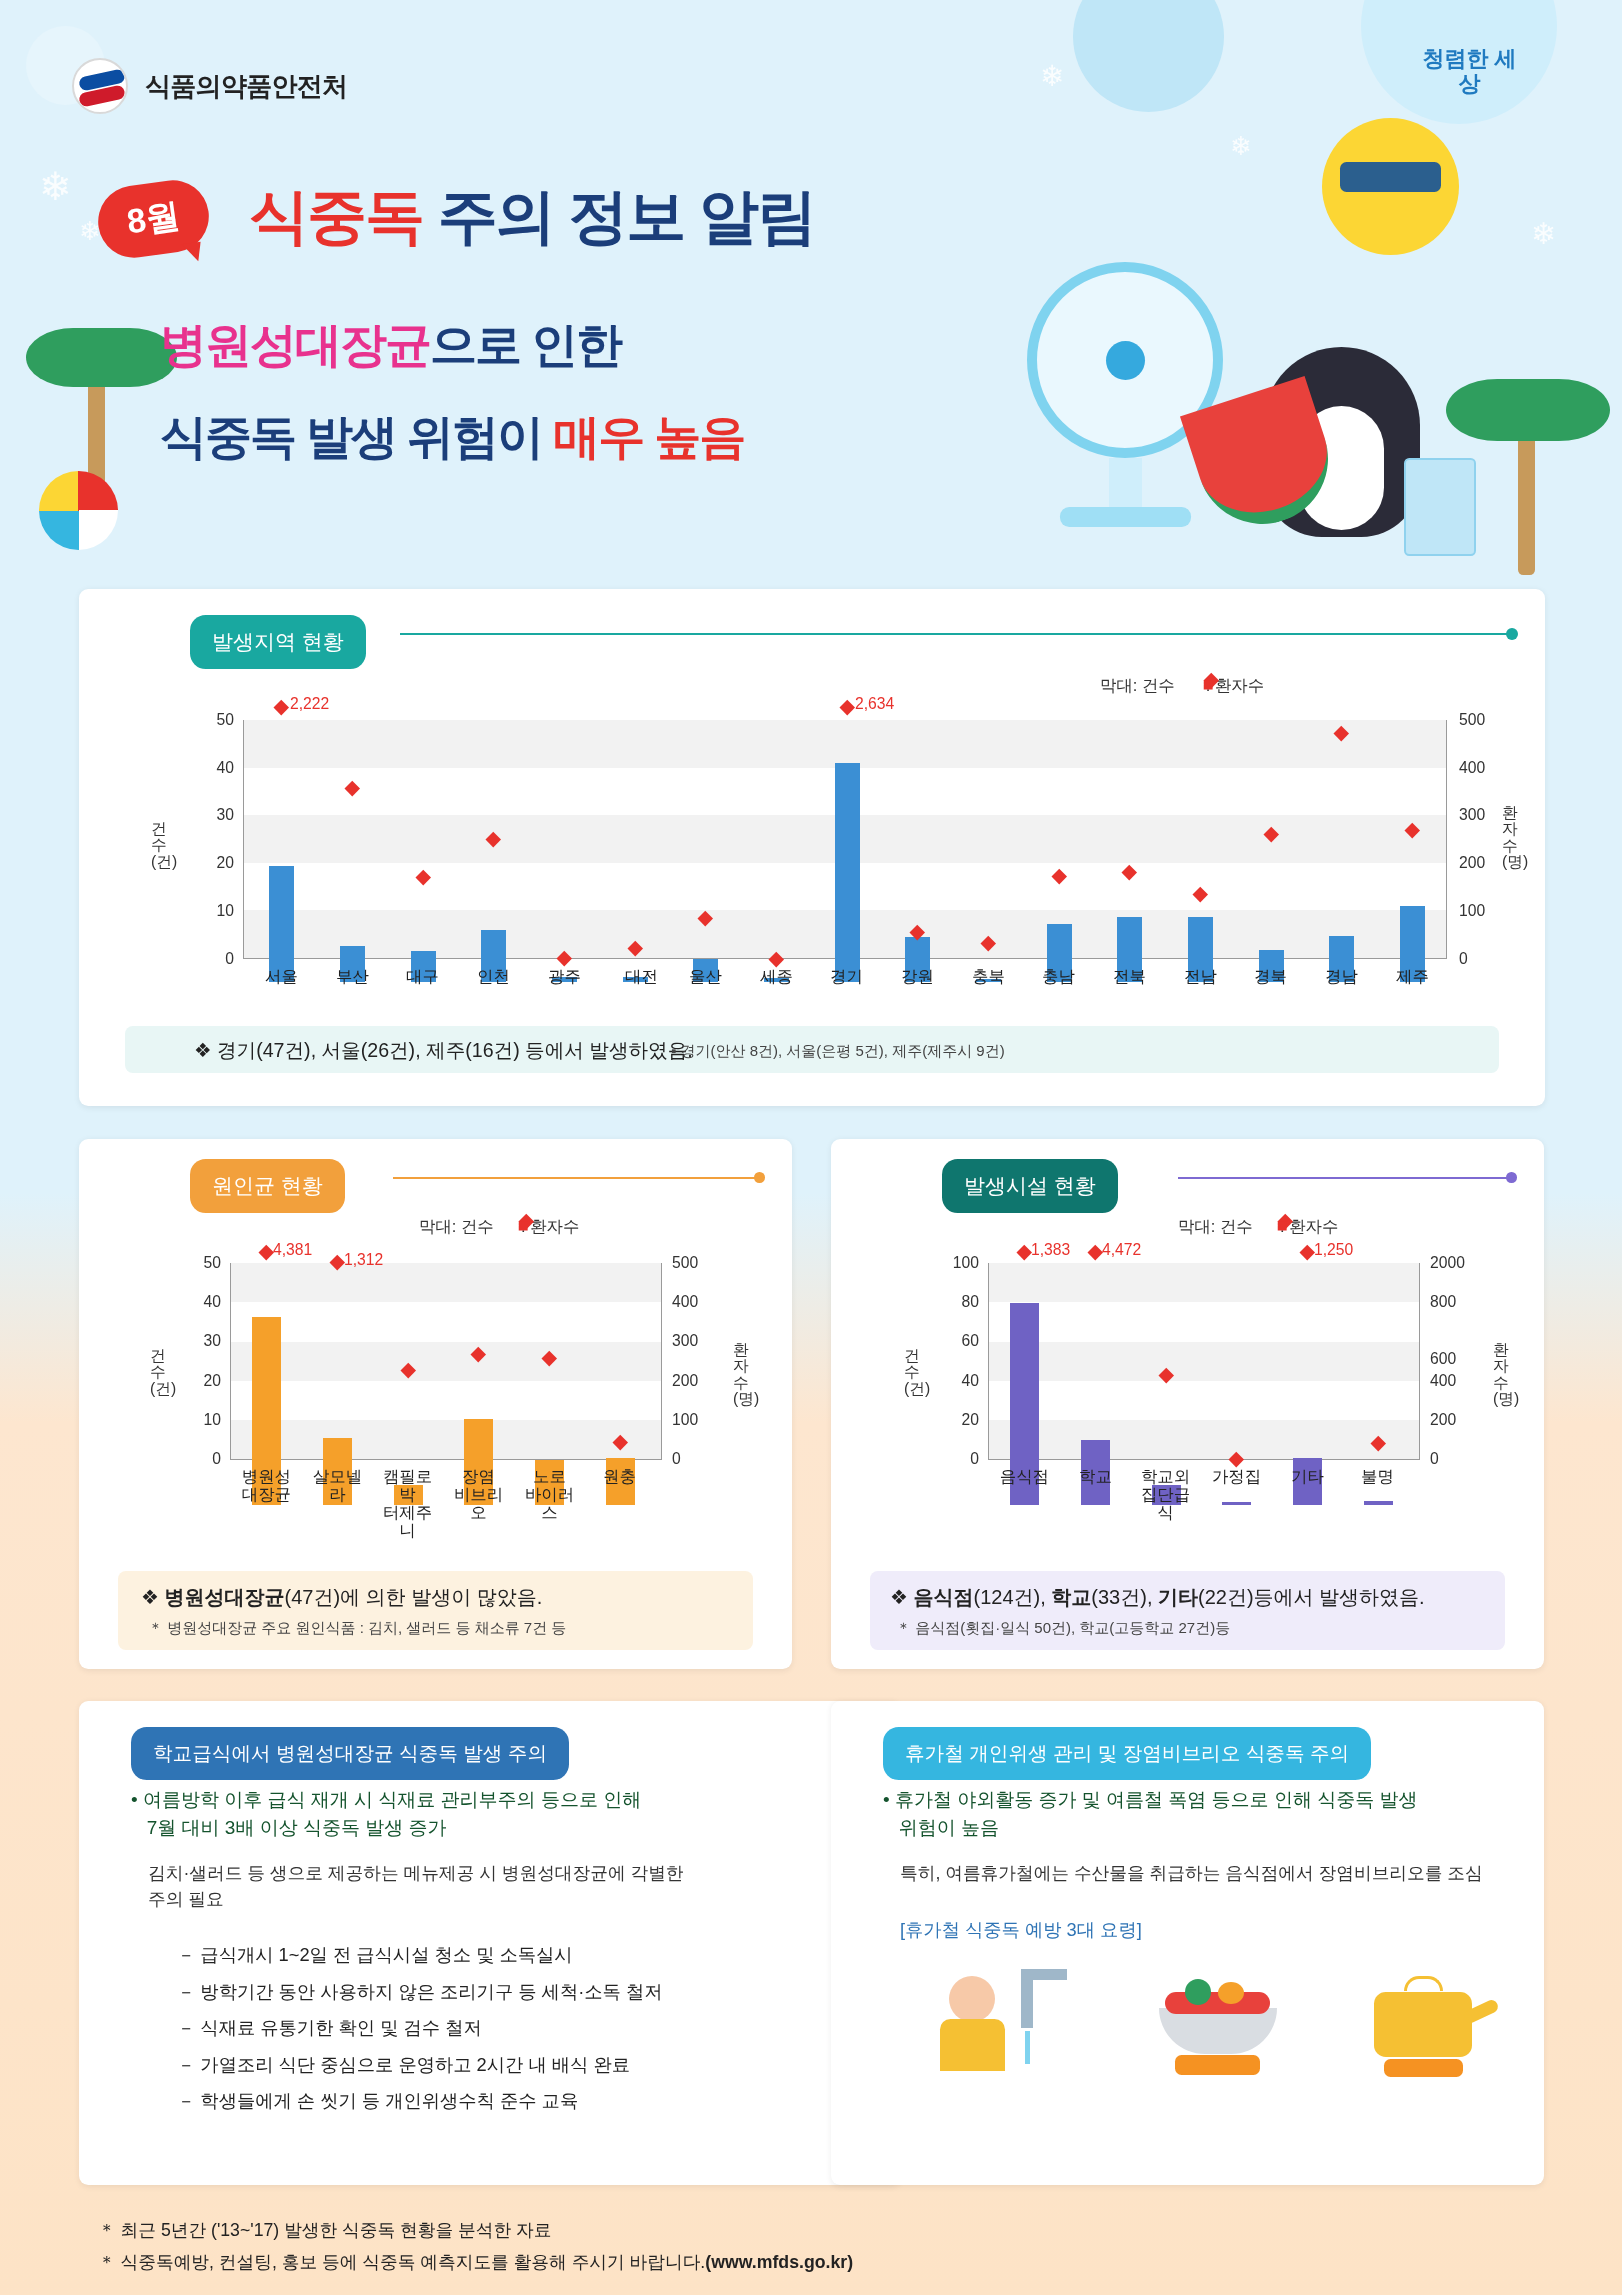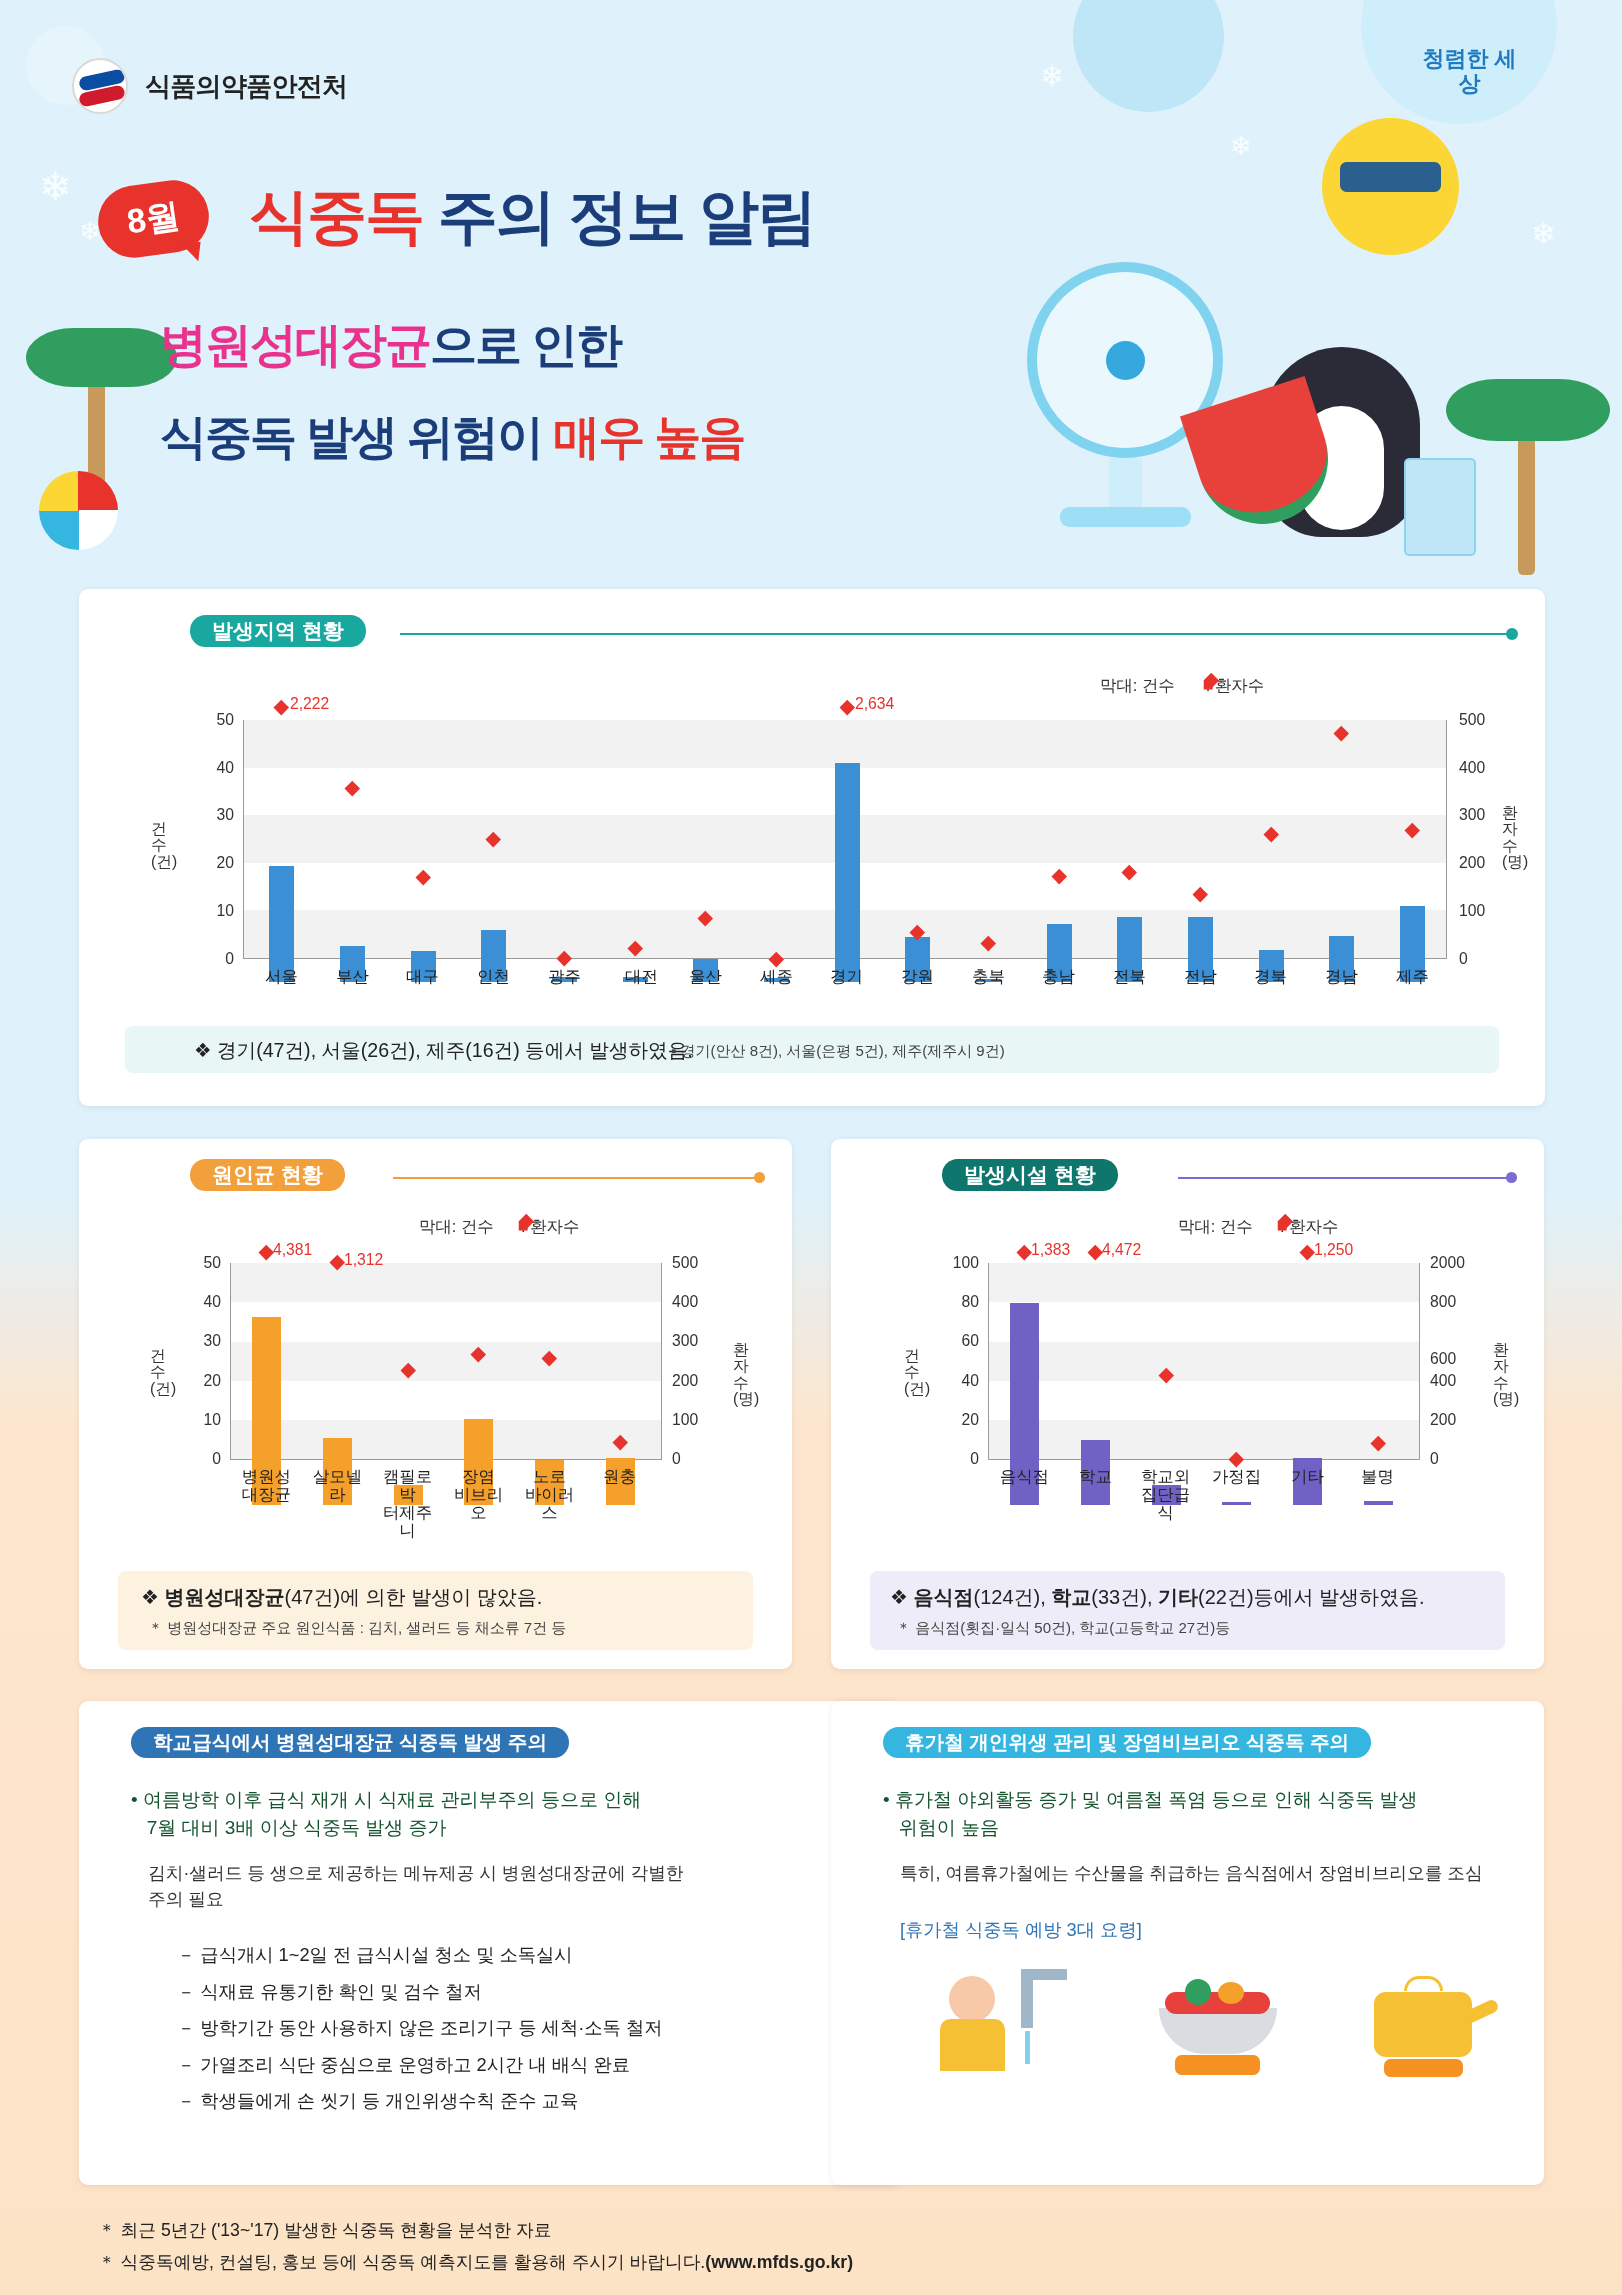--- a/index.html
+++ b/index.html
@@ -38,21 +38,21 @@
   .title2 .pink { color:#e8328e; }
   .title3 { position:absolute; left:160px; top:406px; font-size:47px; font-weight:bold; color:#1b3e7a; letter-spacing:-2px; white-space:nowrap;}
   .title3 .red { color:#e8322c; }
 
   .cheongryeom { position:absolute; right:98px; top:46px; width:111px; height:79px;
                  color:#1f7ac0; font-size:22px; font-weight:bold; text-align:center; line-height:1.15; }
 
   
   .panel { position:absolute; background:#fff; border-radius:9.2px; box-shadow:0 1.3px 6.5px rgba(0,0,0,.07); }
 
-  .tag { display:inline-block; color:#fff; font-size:21px; font-weight:bold; padding:2px 22px; border-radius:15.7px; }
+  .tag { display:inline-block; color:#fff; font-size:21px; font-weight:normal; padding:13px 22px; border-radius:15.7px; }
   .tag-teal { background:#19a8a0; }
   .tag-orange { background:#f2a03c; }
   .tag-purple { background:#0f766e; }
   .tag-blue { background:#2f74b5; }
   .tag-sky { background:#35b6e0; }
 
   .tagline { position:absolute; height:2px; }
 
   .legend { position:absolute; font-size:16.4px; color:#333; }
   .legend .dia { color:#e8322c; }
@@ -390,22 +390,22 @@
     <div>• 여름방학 이후 급식 재개 시 식재료 관리부주의 등으로 인해</div>
     <div style="margin-left:15.7px;">7월 대비 3배 이상 식중독 발생 증가</div>
   </div>
   <div style="position:absolute;left:69px;top:160px;width:609px;font-size:17.7px;color:#333;line-height:1.45;">
     <div>김치·샐러드 등 생으로 제공하는 메뉴제공 시 병원성대장균에 각별한</div>
     <div>주의 필요</div>
   </div>
 
   <div style="position:absolute;left:98px;top:236px;width:589px;font-size:18.3px;color:#222;line-height:2.0;">
     <div>－ 급식개시 1~2일 전 급식시설 청소 및 소독실시</div>
+    <div>－ 방학기간 동안 사용하지 않은 조리기구 등 세척·소독 철저</div>
     <div>－ 식재료 유통기한 확인 및 검수 철저</div>
-    <div>－ 방학기간 동안 사용하지 않은 조리기구 등 세척·소독 철저</div>
     <div>－ 가열조리 식단 중심으로 운영하고 2시간 내 배식 완료</div>
     <div>－ 학생들에게 손 씻기 등 개인위생수칙 준수 교육</div>
   </div>
 </div>
 
 <div class="panel" style="left:831px;top:1701px;width:713px;height:484px;">
   <div style="position:absolute;left:52px;top:26px;">
     <span class="tag tag-sky" style="font-size:19.6px;">휴가철 개인위생 관리 및 장염비브리오 식중독 주의</span>
   </div>
 

